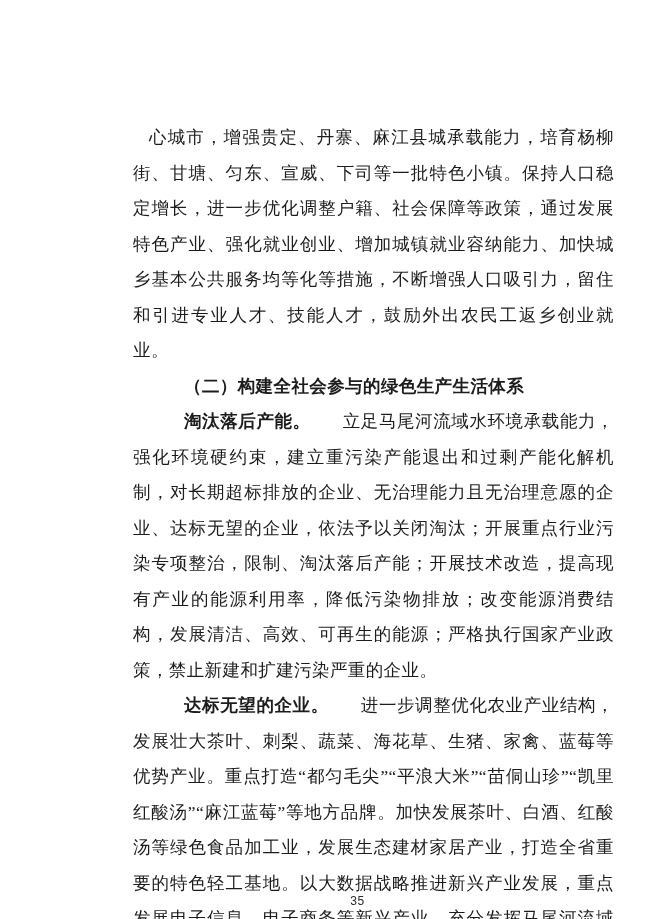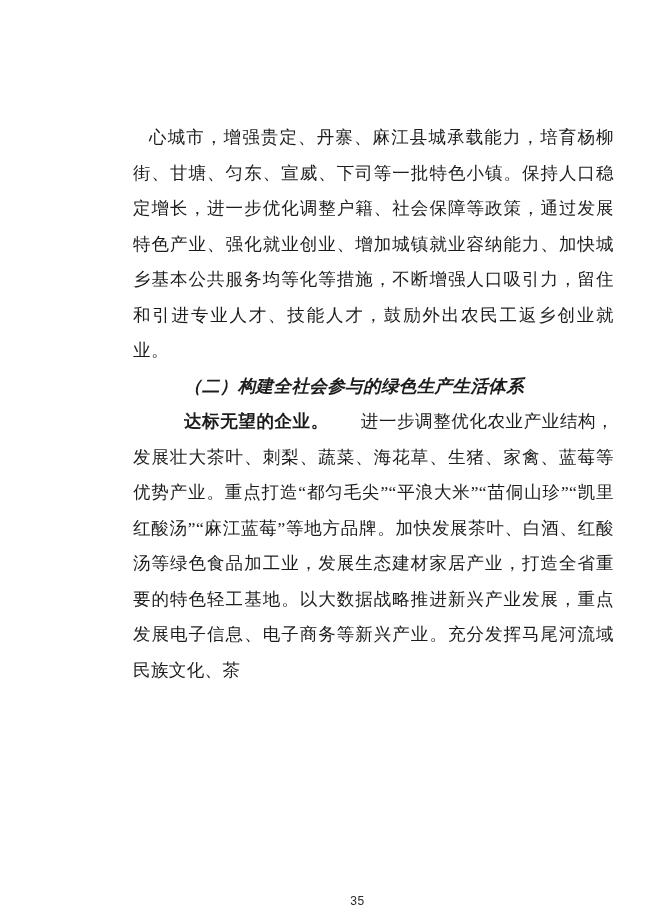--- a/index.html
+++ b/index.html
@@ -20,21 +20,21 @@
     top: 72px;
     width: 481px;
     font-size: 17.5px;
     line-height: 35.5px;
     letter-spacing: 0.4px;
     text-align: justify;
     text-justify: inter-ideograph;
   }
   .para { margin: 0; }
   .para.indent { text-indent: 2em; }
-  .heading { font-weight: bold; font-style: italic; }
+  .heading { font-weight: bold; }
   .lead { font-weight: bold; }
   .footer {
     position: absolute;
     left: 1px;
     right: 0;
     top: 846px;
     text-align: center;
     font-family: "Liberation Sans", "DejaVu Sans", sans-serif;
     font-size: 12px;
     color: #2a2a2a;
@@ -44,20 +44,21 @@
 </head>
 <body>
 
 <div class="page">
   <div class="content">
 
     <p class="para"><span>心城市，增强贵定、丹寨、麻江县城承载能力，培育杨柳街、甘塘、匀东、宣威、下司等一批特色小镇。保持人口稳定增长，进一步优化调整户籍、社会保障等政策，通过发展特色产业、强化就业创业、增加城镇就业容纳能力、加快城乡基本公共服务均等化等措施，不断增强人口吸引力，留住和引进专业人才、技能人才，鼓励外出农民工返乡创业就业。</span></p>
 
     <p class="para indent heading"><span>（二）构建全社会参与的绿色生产生活体系</span></p>
 
+    <p class="para indent"><span class="lead">淘汰落后产能。</span><span>立足马尾河流域水环境承载能力，强化环境硬约束，建立重污染产能退出和过剩产能化解机制，对长期超标排放的企业、无治理能力且无治理意愿的企业、达标无望的企业，依法予以关闭淘汰；开展重点行业污染专项整治，限制、淘汰落后产能；开展技术改造，提高现有产业的能源利用率，降低污染物排放；改变能源消费结构，发展清洁、高效、可再生的能源；严格执行国家产业政策，禁止新建和扩建污染严重的企业。</span></p>
 
     <p class="para indent"><span class="lead">达标无望的企业。</span><span>进一步调整优化农业产业结构，发展壮大茶叶、刺梨、蔬菜、海花草、生猪、家禽、蓝莓等优势产业。重点打造“都匀毛尖”“平浪大米”“苗侗山珍”“凯里红酸汤”“麻江蓝莓”等地方品牌。加快发展茶叶、白酒、红酸汤等绿色食品加工业，发展生态建材家居产业，打造全省重要的特色轻工基地。以大数据战略推进新兴产业发展，重点发展电子信息、电子商务等新兴产业。充分发挥马尾河流域民族文化、茶</span></p>
 
   </div>
 
   <div class="footer">
     <span>35</span>
   </div>
 </div>
 

